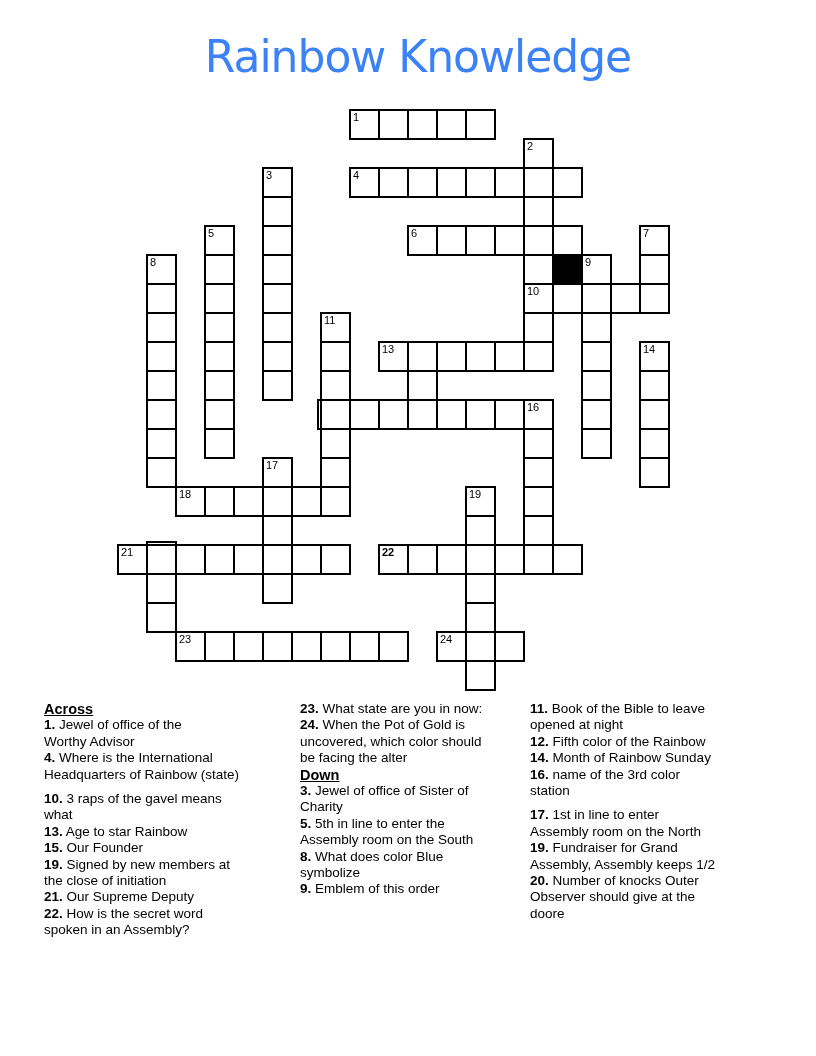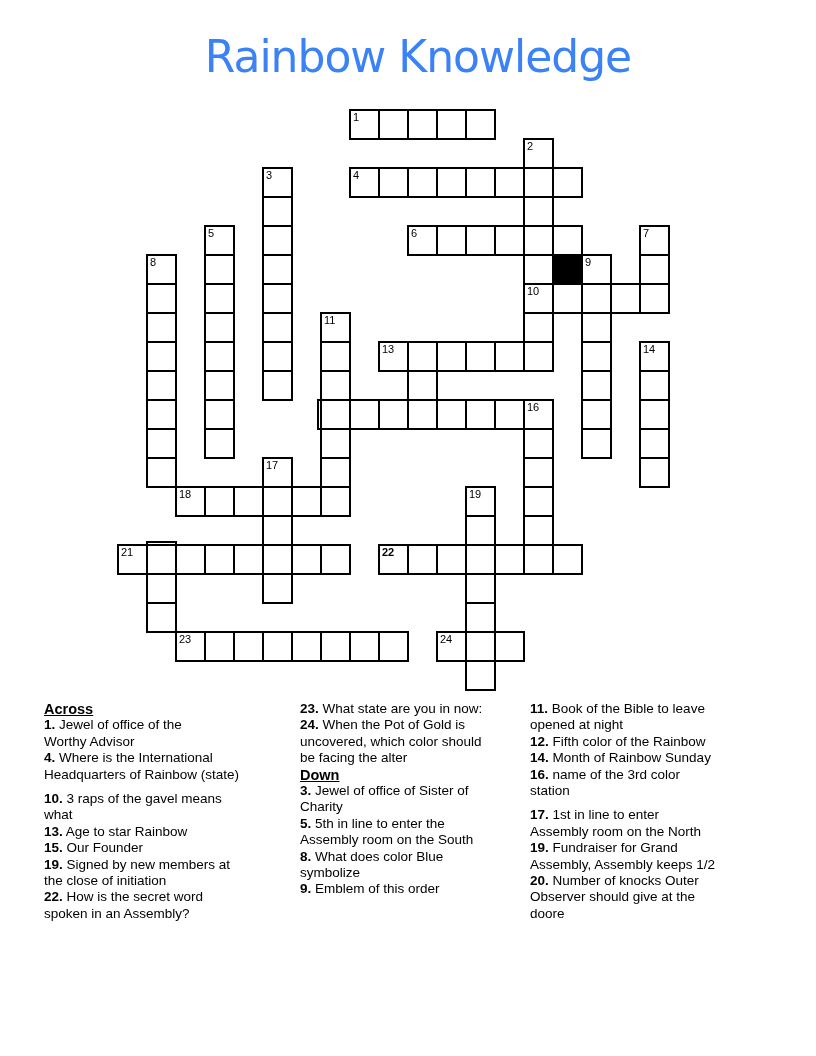--- a/index.html
+++ b/index.html
@@ -217,20 +217,21 @@
       <div class="clue"><b>1.</b> Jewel of office of the
 Worthy Advisor</div>
       <div class="clue"><b>4.</b> Where is the International
 Headquarters of Rainbow (state)</div>
       <div class="clue gap"><b>10.</b> 3 raps of the gavel means
 what</div>
       <div class="clue"><b>13.</b> Age to star Rainbow</div>
       <div class="clue"><b>15.</b> Our Founder</div>
       <div class="clue"><b>19.</b> Signed by new members at
 the close of initiation</div>
+      <div class="clue"><b>21.</b> Our Supreme Deputy</div>
       <div class="clue"><b>22.</b> How is the secret word
 spoken in an Assembly?</div>
     </div>
   <div class="clue-col col2">
       <div class="clue"><b>23.</b> What state are you in now:</div>
       <div class="clue"><b>24.</b> When the Pot of Gold is
 uncovered, which color should
 be facing the alter</div>
       <div class="clue-header">Down</div>
       <div class="clue"><b>3.</b> Jewel of office of Sister of

